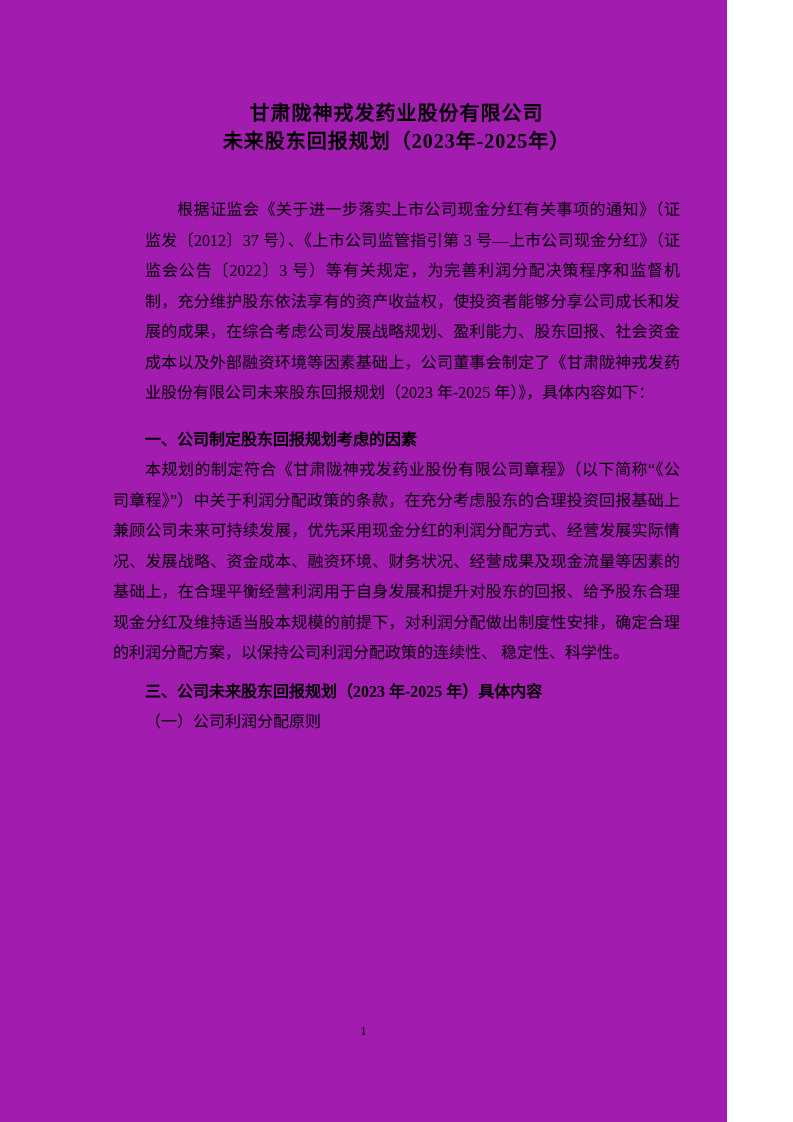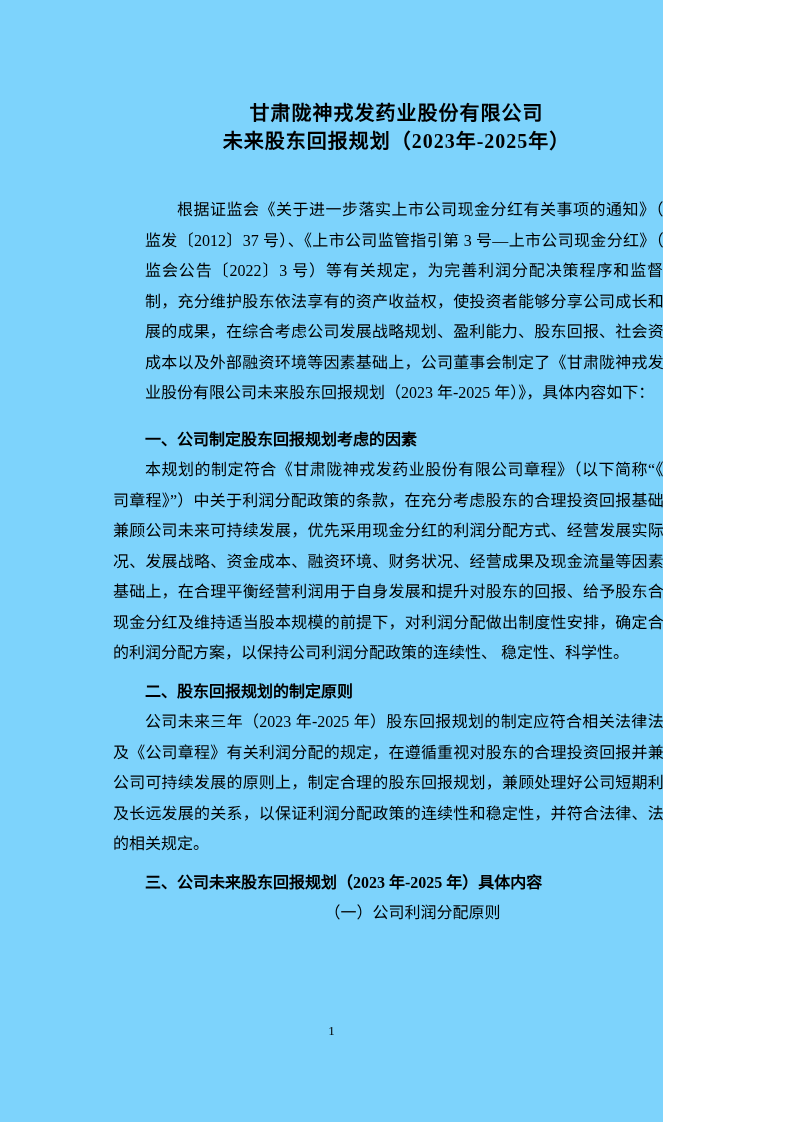--- a/index.html
+++ b/index.html
@@ -3,23 +3,23 @@
 <meta charset="utf-8">
 <style>
   * { margin: 0; padding: 0; box-sizing: border-box; }
   html, body { background: #ffffff; }
   body {
     font-family: "Liberation Serif", "DejaVu Serif", serif;
     color: #000000;
   }
   .page {
     position: relative;
-    width: 663px;
+    width: 727px;
     height: 1122px;
-    background: #7dd3fc;
+    background: #a21caf;
     overflow: hidden;
   }
   .content {
     position: absolute;
     left: 113px;
     top: 101px;
     width: 567px;
   }
   .doc-title {
     font-size: 20px;
@@ -48,21 +48,21 @@
     font-weight: bold;
     text-indent: 2em;
     font-size: 16px;
     line-height: 30.5px;
     text-align: left;
   }
   .sub-heading {
     text-indent: 2em;
     font-size: 16px;
     line-height: 30.5px;
-    text-align: center;
+    text-align: left;
   }
   .paragraph {
     text-indent: 2em;
   }
   .page-number {
     position: absolute;
     top: 1022px;
     left: 0;
     width: 100%;
     text-align: center;
@@ -80,24 +80,20 @@
 
     <div class="doc-title second">未来股东回报规划（2023年-2025年）</div>
 
     <p class="body-text intro">根据证监会《关于进一步落实上市公司现金分红有关事项的通知》（证监发〔2012〕37 号）、《上市公司监管指引第 3 号—上市公司现金分红》（证监会公告〔2022〕3 号）等有关规定，为完善利润分配决策程序和监督机制，充分维护股东依法享有的资产收益权，使投资者能够分享公司成长和发展的成果，在综合考虑公司发展战略规划、盈利能力、股东回报、社会资金成本以及外部融资环境等因素基础上，公司董事会制定了《甘肃陇神戎发药业股份有限公司未来股东回报规划（2023 年-2025 年）》，具体内容如下：</p>
 
     <div class="section">
       <div class="section-heading">一、公司制定股东回报规划考虑的因素</div>
       <p class="body-text paragraph">本规划的制定符合《甘肃陇神戎发药业股份有限公司章程》（以下简称“《公司章程》”）中关于利润分配政策的条款，在充分考虑股东的合理投资回报基础上兼顾公司未来可持续发展，优先采用现金分红的利润分配方式、经营发展实际情况、发展战略、资金成本、融资环境、财务状况、经营成果及现金流量等因素的基础上，在合理平衡经营利润用于自身发展和提升对股东的回报、给予股东合理现金分红及维持适当股本规模的前提下，对利润分配做出制度性安排，确定合理的利润分配方案，以保持公司利润分配政策的连续性、 稳定性、科学性。</p>
     </div>
 
-    <div class="section spaced">
-      <div class="section-heading">二、股东回报规划的制定原则</div>
-      <p class="body-text paragraph">公司未来三年（2023 年-2025 年）股东回报规划的制定应符合相关法律法规及《公司章程》有关利润分配的规定，在遵循重视对股东的合理投资回报并兼顾公司可持续发展的原则上，制定合理的股东回报规划，兼顾处理好公司短期利益及长远发展的关系，以保证利润分配政策的连续性和稳定性，并符合法律、法规的相关规定。</p>
-    </div>
 
     <div class="section spaced">
       <div class="section-heading">三、公司未来股东回报规划（2023 年-2025 年）具体内容</div>
       <div class="sub-heading">（一）公司利润分配原则</div>
     </div>
 
   </div>
 
   <div class="page-number">1</div>
 </div>

